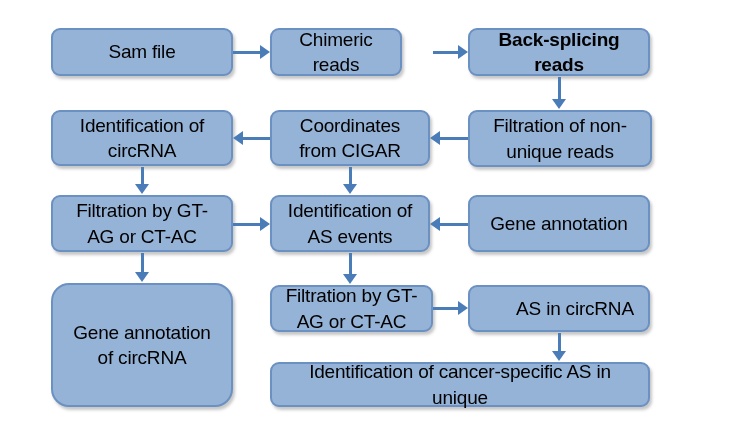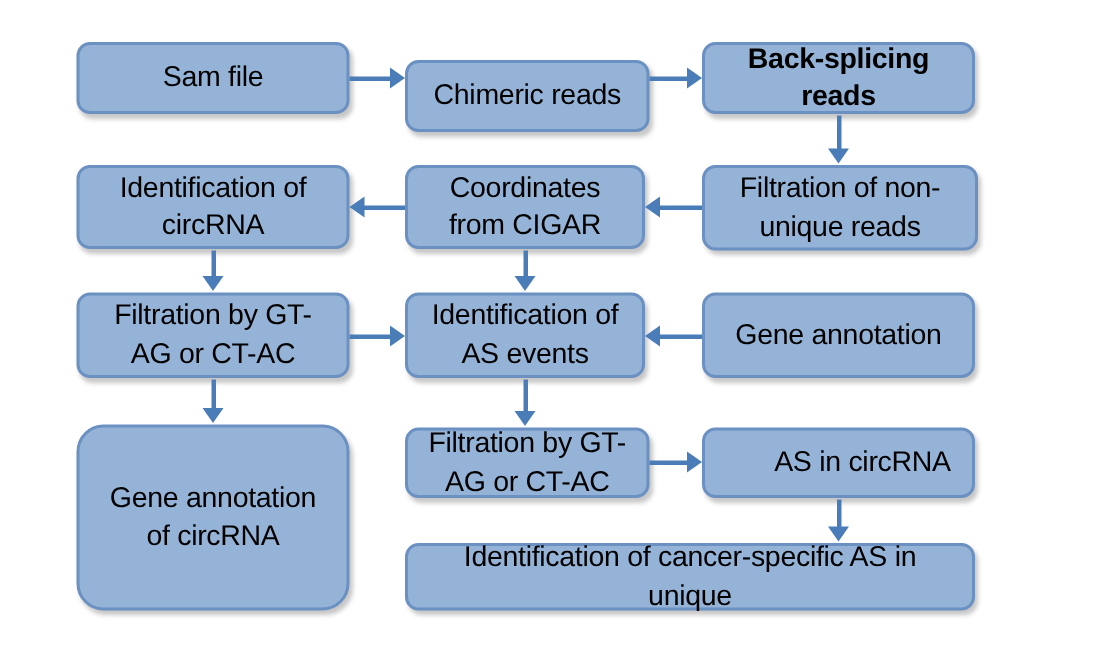--- a/index.html
+++ b/index.html
@@ -62,21 +62,21 @@
     border-left: 7px solid transparent; border-right: 7px solid transparent;
     border-top: 10px solid var(--arrow, #4a7cb8);
   }
 </style>
 </head>
 <body>
 
 <div class="canvas">
 
   <div class="node" style="left:51px; top:28px; width:182px; height:48px;">Sam file</div>
-  <div class="node" style="left:270px; top:40px; width:163px; height:48px;">Chimeric reads</div>
+  <div class="node" style="left:270px; top:28px; width:132px; height:48px;">Chimeric reads</div>
   <div class="node" style="left:468px; top:28px; width:182px; height:48px;font-weight:bold;">Back-splicing reads</div>
 
   <div class="node" style="left:51px; top:110px; width:182px; height:56px;">Identification of
 circRNA</div>
   <div class="node" style="left:270px; top:110px; width:160px; height:56px;">Coordinates
 from CIGAR</div>
   <div class="node" style="left:468px; top:110px; width:184px; height:57px;">Filtration of non-
 unique reads</div>
 
   <div class="node" style="left:51px; top:195px; width:182px; height:57px;">Filtration by GT-

